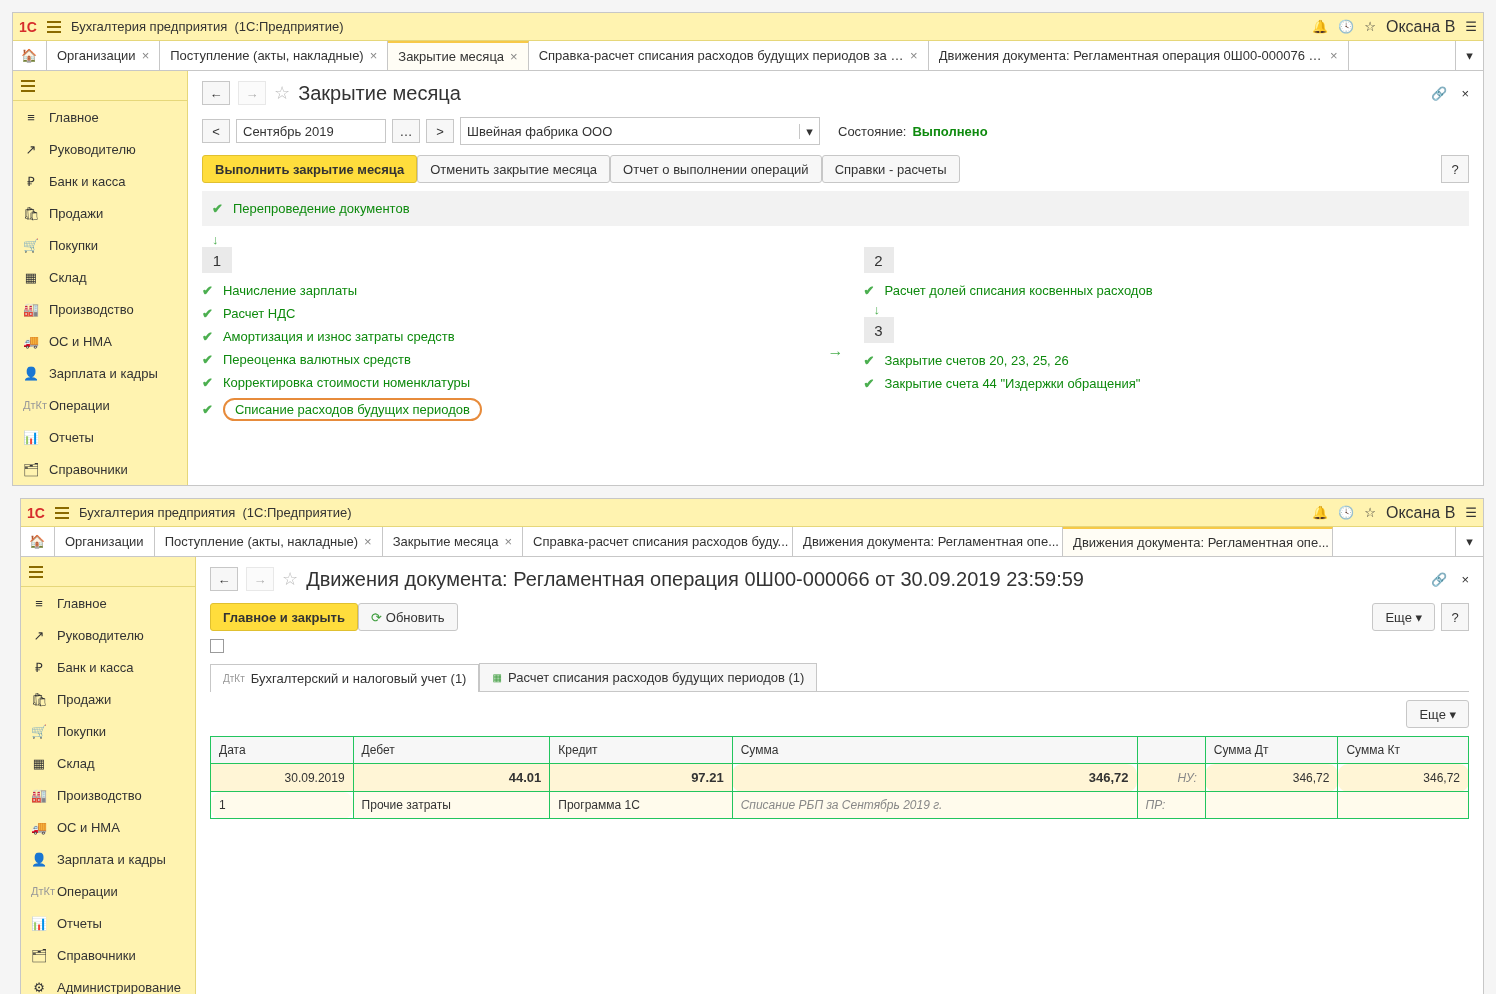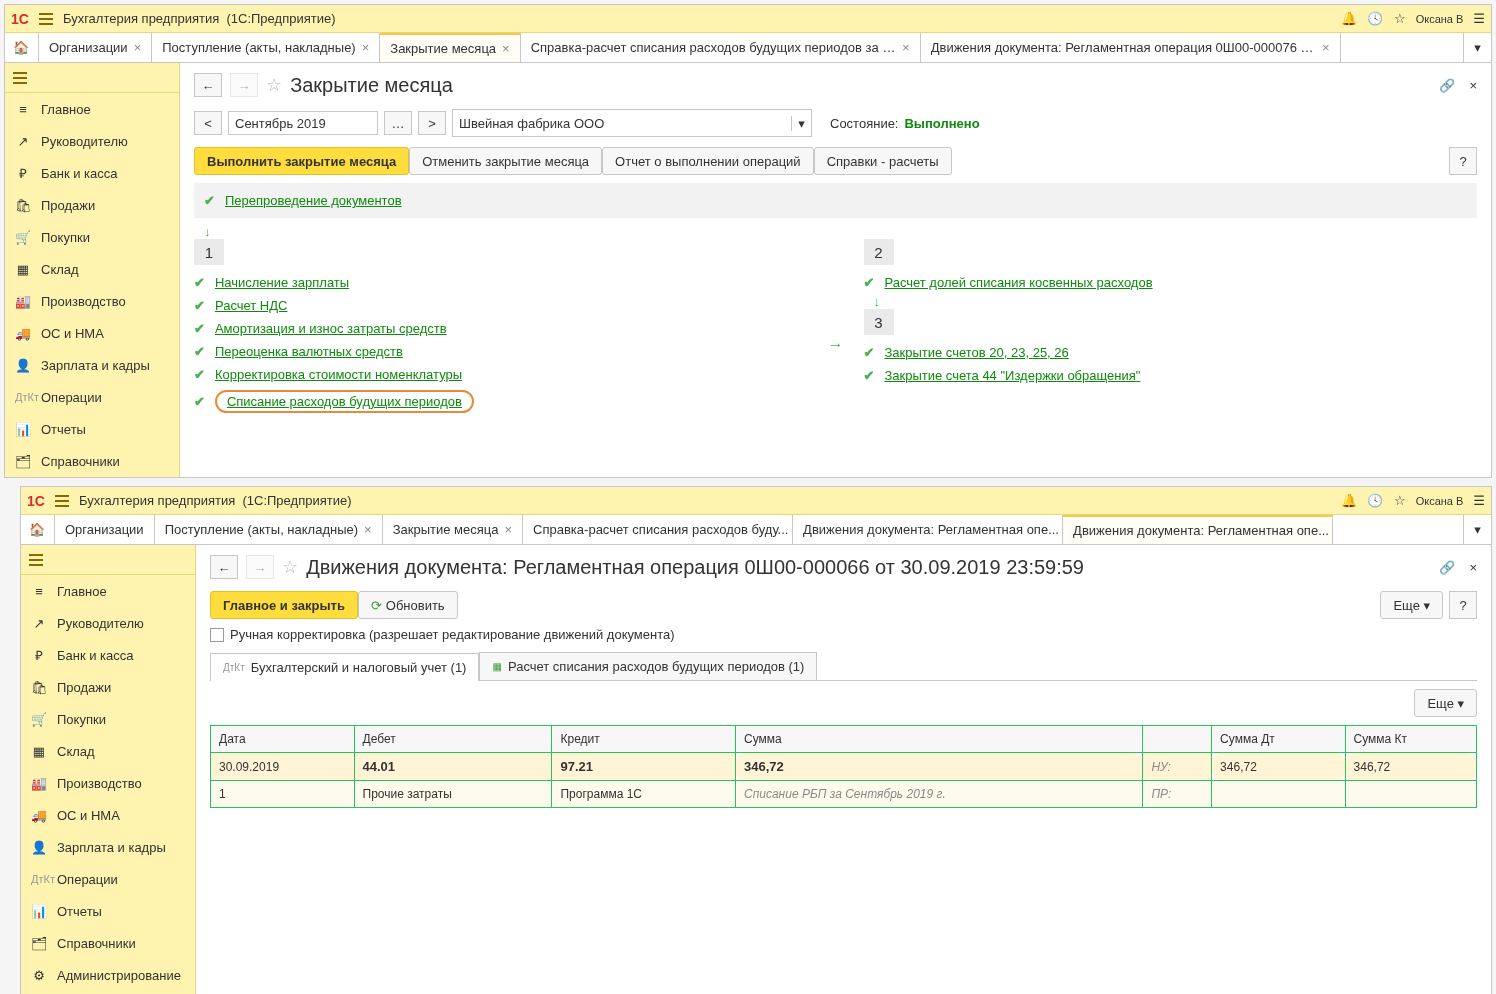--- a/index.html
+++ b/index.html
@@ -8,26 +8,26 @@
   --border:#C7C7C7;
   --border-dark:#9B9B9B;
   --bg:#FFFFFF;
   --text:#333333;
   --link:#0E8A0E;
   --link-hover:#0B6E0B;
   --green-check:#4CAF50;
 }
 *{box-sizing:border-box;font-family:Arial,Helvetica,sans-serif;font-size:13px;color:var(--text);}
 body{margin:0;background:#F5F5F5;}
-.appwin{border:1px solid var(--border);background:var(--bg);margin:4px;}
+.appwin{border:1px solid var(--border);background:var(--bg);margin:12px;}
 .titlebar{display:flex;align-items:center;background:var(--yellow-light);height:28px;padding:0 6px;gap:10px;border-bottom:1px solid #E6D77A;}
 .logo{font-weight:bold;color:#D62C2C;font-size:14px;}
 .hamburger-icon svg,.icon svg{display:block;}
 .titlebar-icons{display:flex;gap:10px;align-items:center;}
-.user-label{font-size:11px;}
+.user-label{font-size:16px;}
 .tabstrip{display:flex;align-items:stretch;height:30px;border-bottom:1px solid var(--border);}
 .tab-home{width:34px;display:flex;align-items:center;justify-content:center;border-right:1px solid var(--border);}
 .tab{display:flex;align-items:center;padding:0 10px;border-right:1px solid var(--border);gap:6px;white-space:nowrap;overflow:hidden;max-width:270px;}
 .tab.active{background:#FFFDF5;border-top:2px solid #F7C948;}
 .tab-close{color:#888;cursor:pointer;}
 .tab-more{width:28px;display:flex;align-items:center;justify-content:center;border-left:1px solid var(--border);}
 .body-wrap{display:flex;align-items:stretch;}
 .sidebar{width:175px;background:var(--yellow-light);border-right:1px solid #E6D77A;}
 .sidebar-collapse{height:30px;display:flex;align-items:center;padding-left:8px;border-bottom:1px solid #E6D77A;}
 .side-item{display:flex;align-items:center;height:32px;padding:0 10px;gap:10px;}
@@ -46,39 +46,39 @@
 .org-select .dd{width:20px;text-align:center;border-left:1px solid var(--border);}
 .state-label{margin-left:12px;}
 .state-val{color:var(--link);font-weight:bold;}
 .btnrow{display:flex;gap:0;margin-bottom:8px;align-items:center;}
 .btn{height:28px;padding:0 12px;border:1px solid var(--border);background:#F7F7F7;display:flex;align-items:center;border-radius:3px;}
 .btn.primary{background:var(--yellow-dark);border-color:#E0C030;font-weight:bold;}
 .help-btn{margin-left:auto;width:28px;height:28px;border:1px solid var(--border);background:#F7F7F7;display:flex;align-items:center;justify-content:center;}
 .op-block{background:#F2F2F2;padding:6px 10px;margin-bottom:6px;}
 .op-row{display:flex;align-items:center;gap:10px;padding:4px 0;}
 .check{color:var(--green-check);font-weight:bold;}
-.greenlink{color:var(--link);text-decoration:underline;text-align:center;}
+.greenlink{color:var(--link);text-align:center;}
 .arrow-down{color:var(--green-check);margin-left:10px;}
 .stage-columns{display:flex;gap:20px;align-items:flex-start;}
 .stage-col{flex:1;}
 .stage-hdr{background:#EAEAEA;width:30px;height:26px;display:flex;align-items:center;justify-content:center;font-size:15px;margin-bottom:6px;}
 .arrow-right{color:var(--green-check);font-size:16px;align-self:center;margin-top:30px;}
 .circled{display:inline-block;border:2px solid #E78B3B;border-radius:14px;padding:2px 10px;}
 
 .checkbox{width:14px;height:14px;border:1px solid var(--border-dark);display:inline-block;vertical-align:middle;}
 .subtabs{display:flex;border-bottom:1px solid var(--border);margin-top:8px;}
 .subtab{padding:6px 12px;border:1px solid var(--border);border-bottom:none;display:flex;align-items:center;gap:6px;background:#F7F7F7;}
 .subtab.active{background:var(--bg);position:relative;top:1px;}
 .subtab .mini-icon{font-size:10px;}
 .tbl-toolbar{display:flex;margin:8px 0;}
 .tbl-toolbar .btn{margin-left:auto;}
 table.datagrid{width:100%;border-collapse:collapse;}
 .datagrid th,.datagrid td{border:1px solid #22c55e;padding:6px 8px;text-align:left;font-size:12px;}
 .datagrid th{background:#F7F7F7;font-weight:normal;}
-.datagrid tr.hl td{background:#FFF5D6;}
+.datagrid tr.hl td{background:#FFF5D6;text-align:right;}
 .datagrid tr.sub td{background:#FFFBEC;}
 .r{text-align:right;border-radius:10px;}
 .i{font-style:italic;color:#888;}
 .tiny{font-size:11px;color:#999;}
 .win2{margin-top:8px;}
 </style>
 </head>
 <body>
 
 <div class="appwin">
@@ -411,21 +411,20 @@
             <span style="color:#3A9B3A;margin-right:4px;">⟳</span>
             <span>Обновить</span>
           </div>
         <div style="flex:1"></div>
         <div class="btn"><span>Еще</span>&nbsp;▾</div>
         <div class="help-btn" style="margin-left:6px;">?</div>
       </div>
 
       <div class="row">
         <span class="checkbox"></span>
-        <span>Ручная корректировка (разрешает редактирование движений документа)</span>
       </div>
 
       <div class="subtabs">
         <div class="subtab active">
             <span class="mini-icon tiny">ДтКт</span>
             <span>Бухгалтерский и налоговый учет (1)</span>
           </div>
         <div class="subtab">
             <span class="mini-icon" style="color:#3A9B3A;">▦</span>
             <span>Расчет списания расходов будущих периодов (1)</span>

